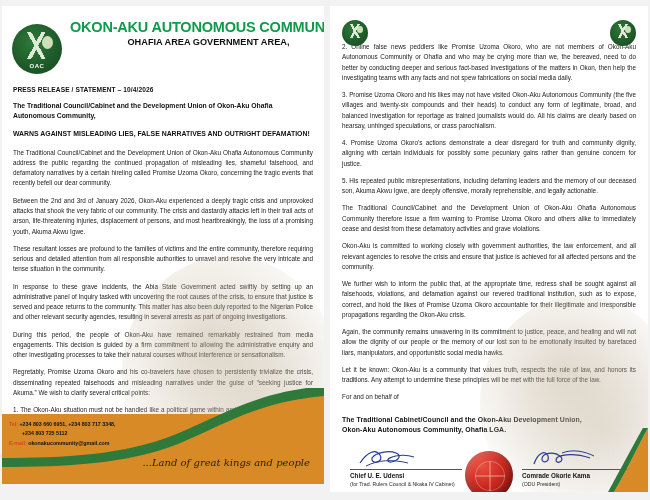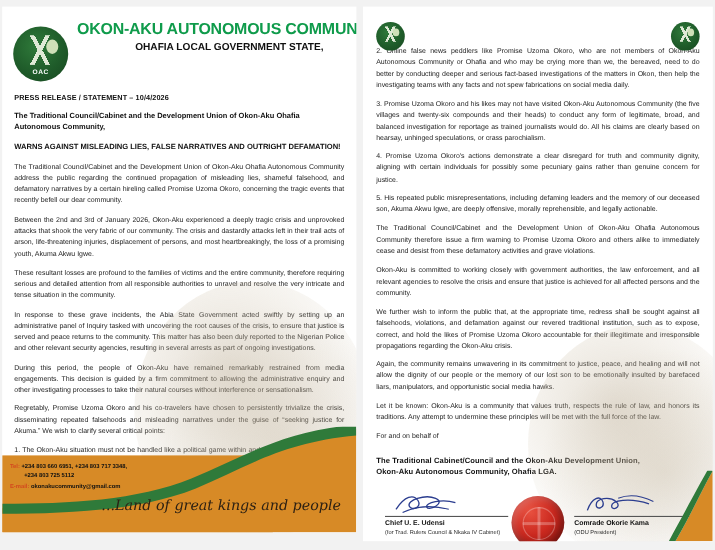--- a/index.html
+++ b/index.html
@@ -163,21 +163,21 @@
     line-height: 1.75;
     z-index: 3;
   }
   .contact .lbl { color: #d3491f; }
   .contact .val { color: #111111; }
   .tagline {
     position: absolute;
     right: 14px; bottom: 16px;
     font-family: "DejaVu Serif", serif;
     font-style: italic;
-    font-size: 13px;
+    font-size: 10px;
     color: #2c2013;
     z-index: 3;
     white-space: nowrap;
   }
 
   
   .logo-sm {
     position: absolute;
     width: 26px; height: 26px;
     border-radius: 50%;
@@ -271,21 +271,21 @@
   <div class="page page-left">
 
     <div class="watermark wm-left"></div>
 
     <div class="header">
       <div class="logo">
         <span class="logo-caption">OAC</span>
       </div>
       <div class="title-block">
         <div class="org-title">OKON-AKU AUTONOMOUS COMMUNITY</div>
-        <div class="org-sub">OHAFIA LOCAL GOVERNMENT STATE,</div>
+        <div class="org-sub">OHAFIA AREA GOVERNMENT AREA,</div>
       </div>
     </div>
 
     <div class="body-left">
       <div class="meta">PRESS RELEASE / STATEMENT – 10/4/2026</div>
       <div class="addressee">The Traditional Council/Cabinet and the Development Union of Okon-Aku Ohafia Autonomous Community,</div>
       <div class="warning">WARNS AGAINST MISLEADING LIES, FALSE NARRATIVES AND OUTRIGHT DEFAMATION!</div>
 
       <p class="para">The Traditional Council/Cabinet and the Development Union of Okon-Aku Ohafia Autonomous Community address the public regarding the continued propagation of misleading lies, shameful falsehood, and defamatory narratives by a certain hireling called Promise Uzoma Okoro, concerning the tragic events that recently befell our dear community.</p>
       <p class="para">Between the 2nd and 3rd of January 2026, Okon-Aku experienced a deeply tragic crisis and unprovoked attacks that shook the very fabric of our community. The crisis and dastardly attacks left in their trail acts of arson, life-threatening injuries, displacement of persons, and most heartbreakingly, the loss of a promising youth, Akuma Akwu Igwe.</p>

